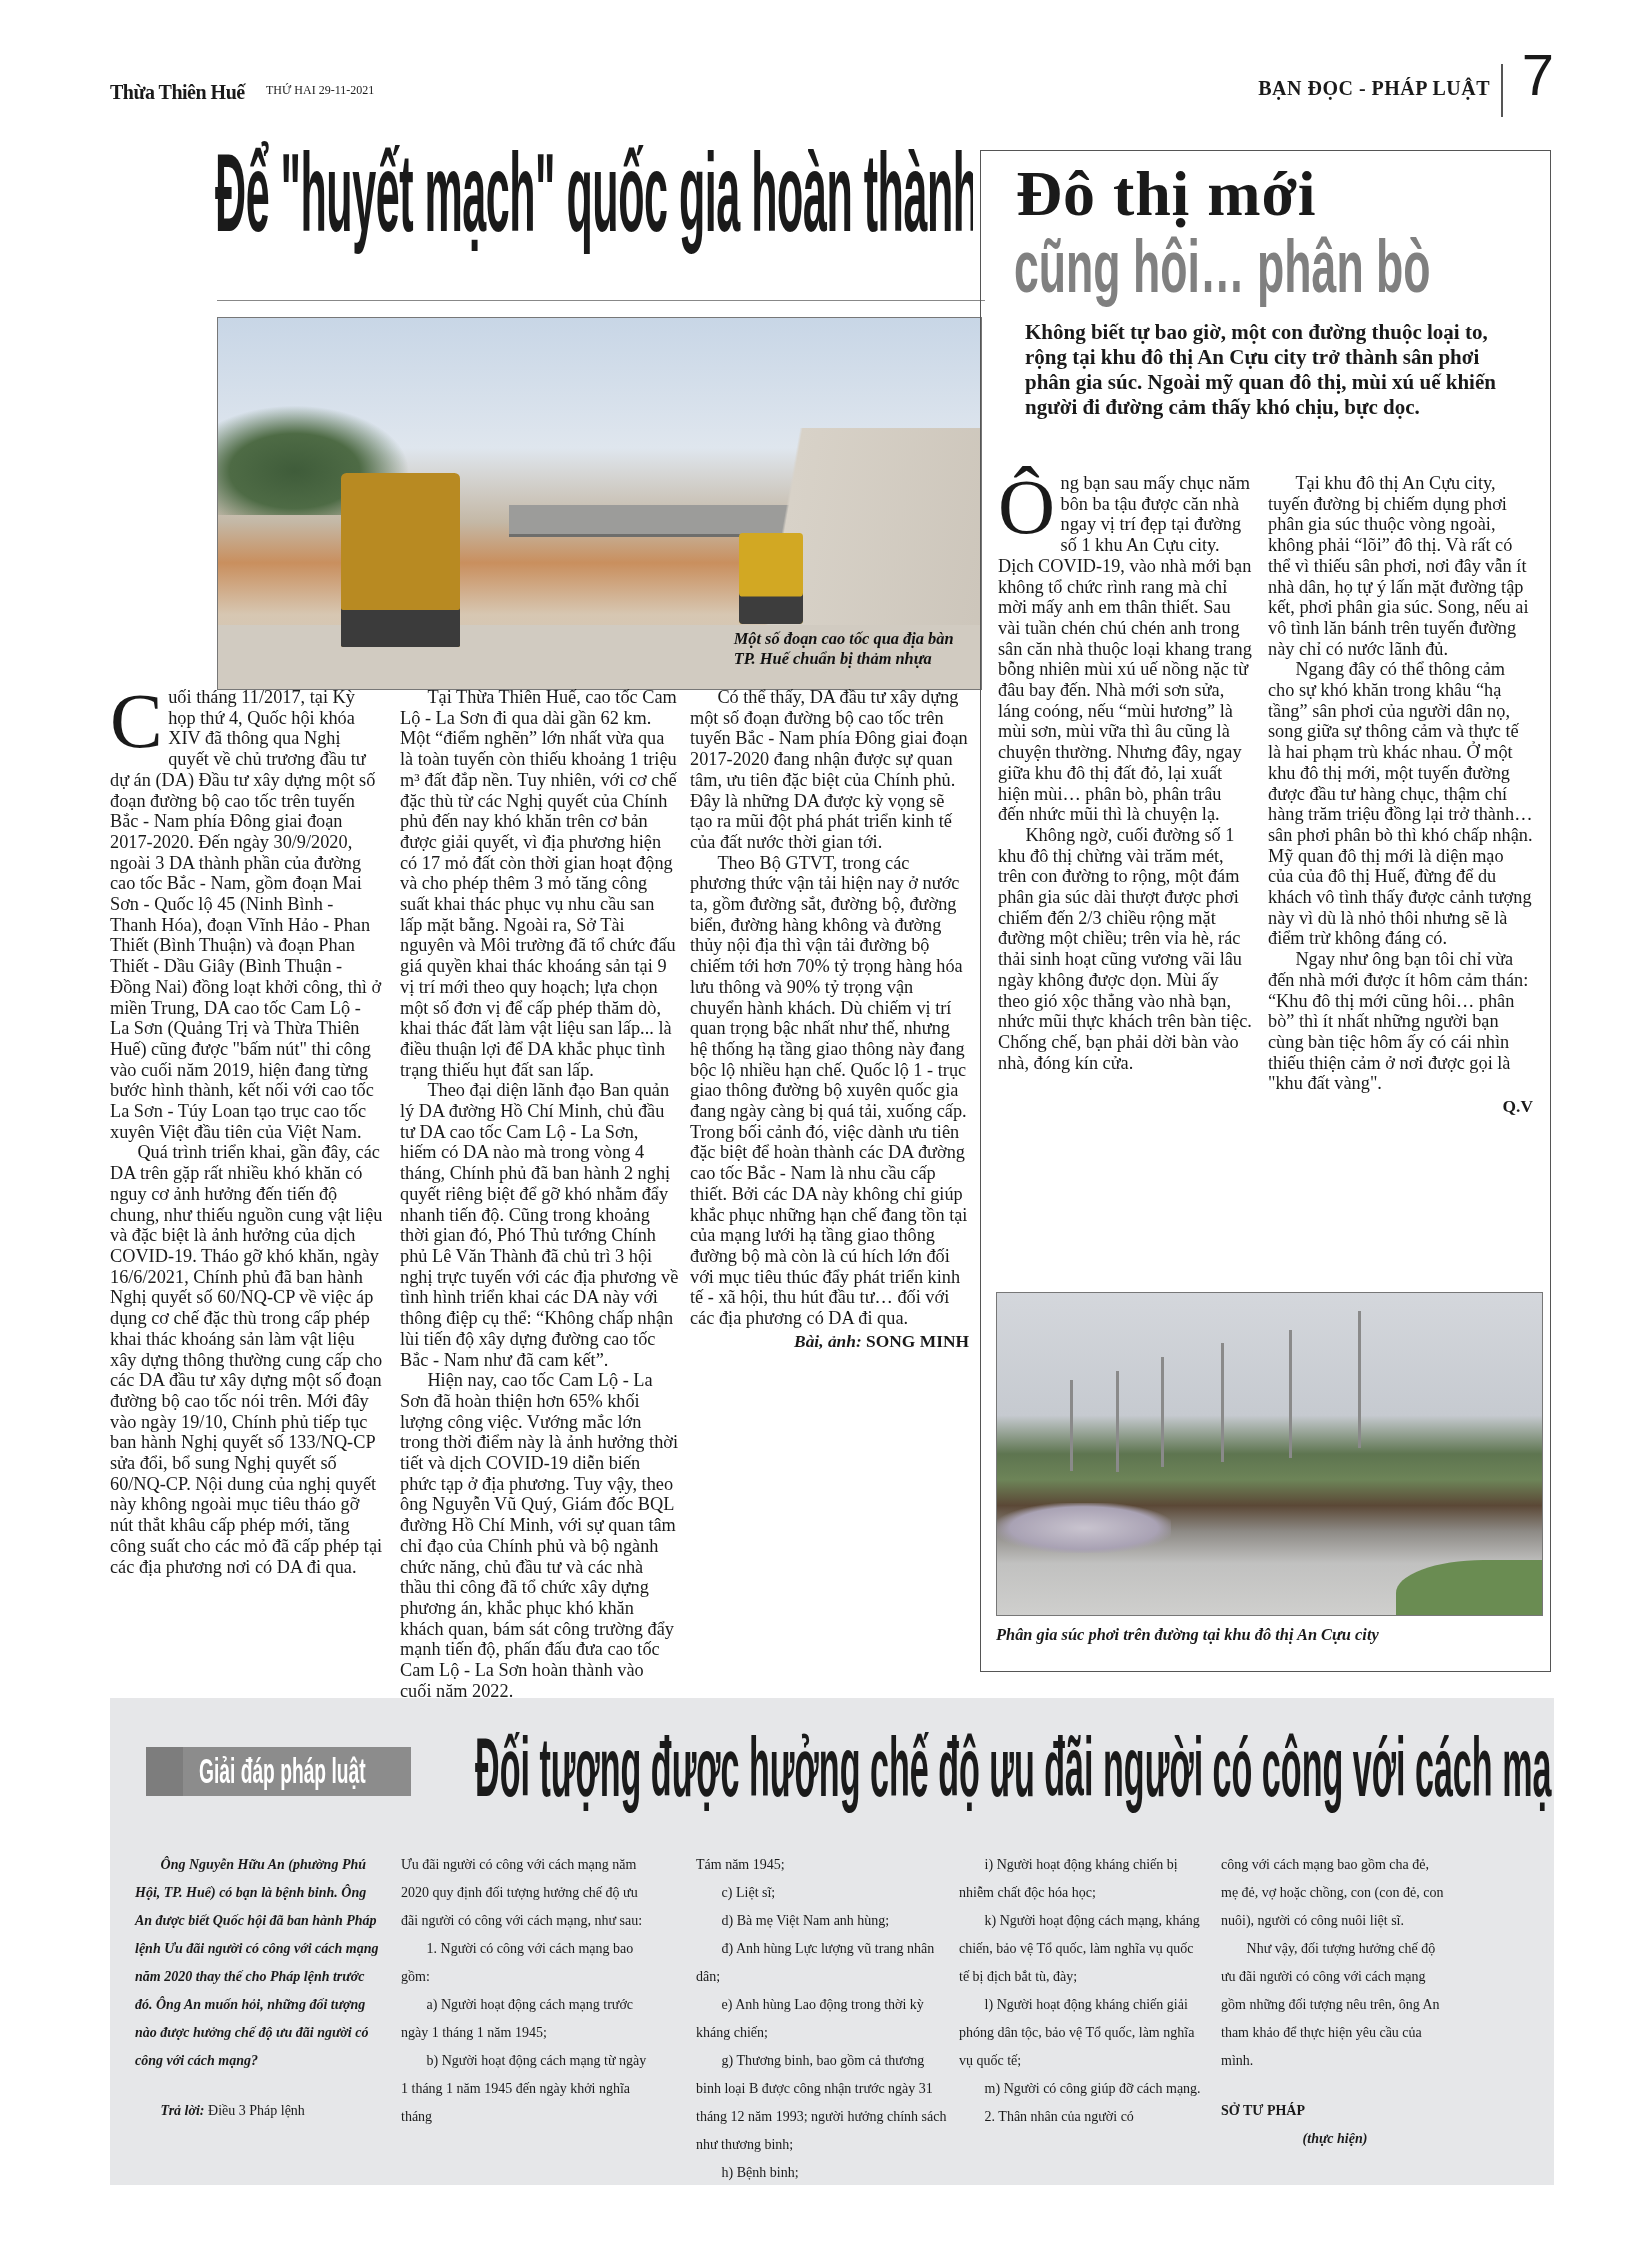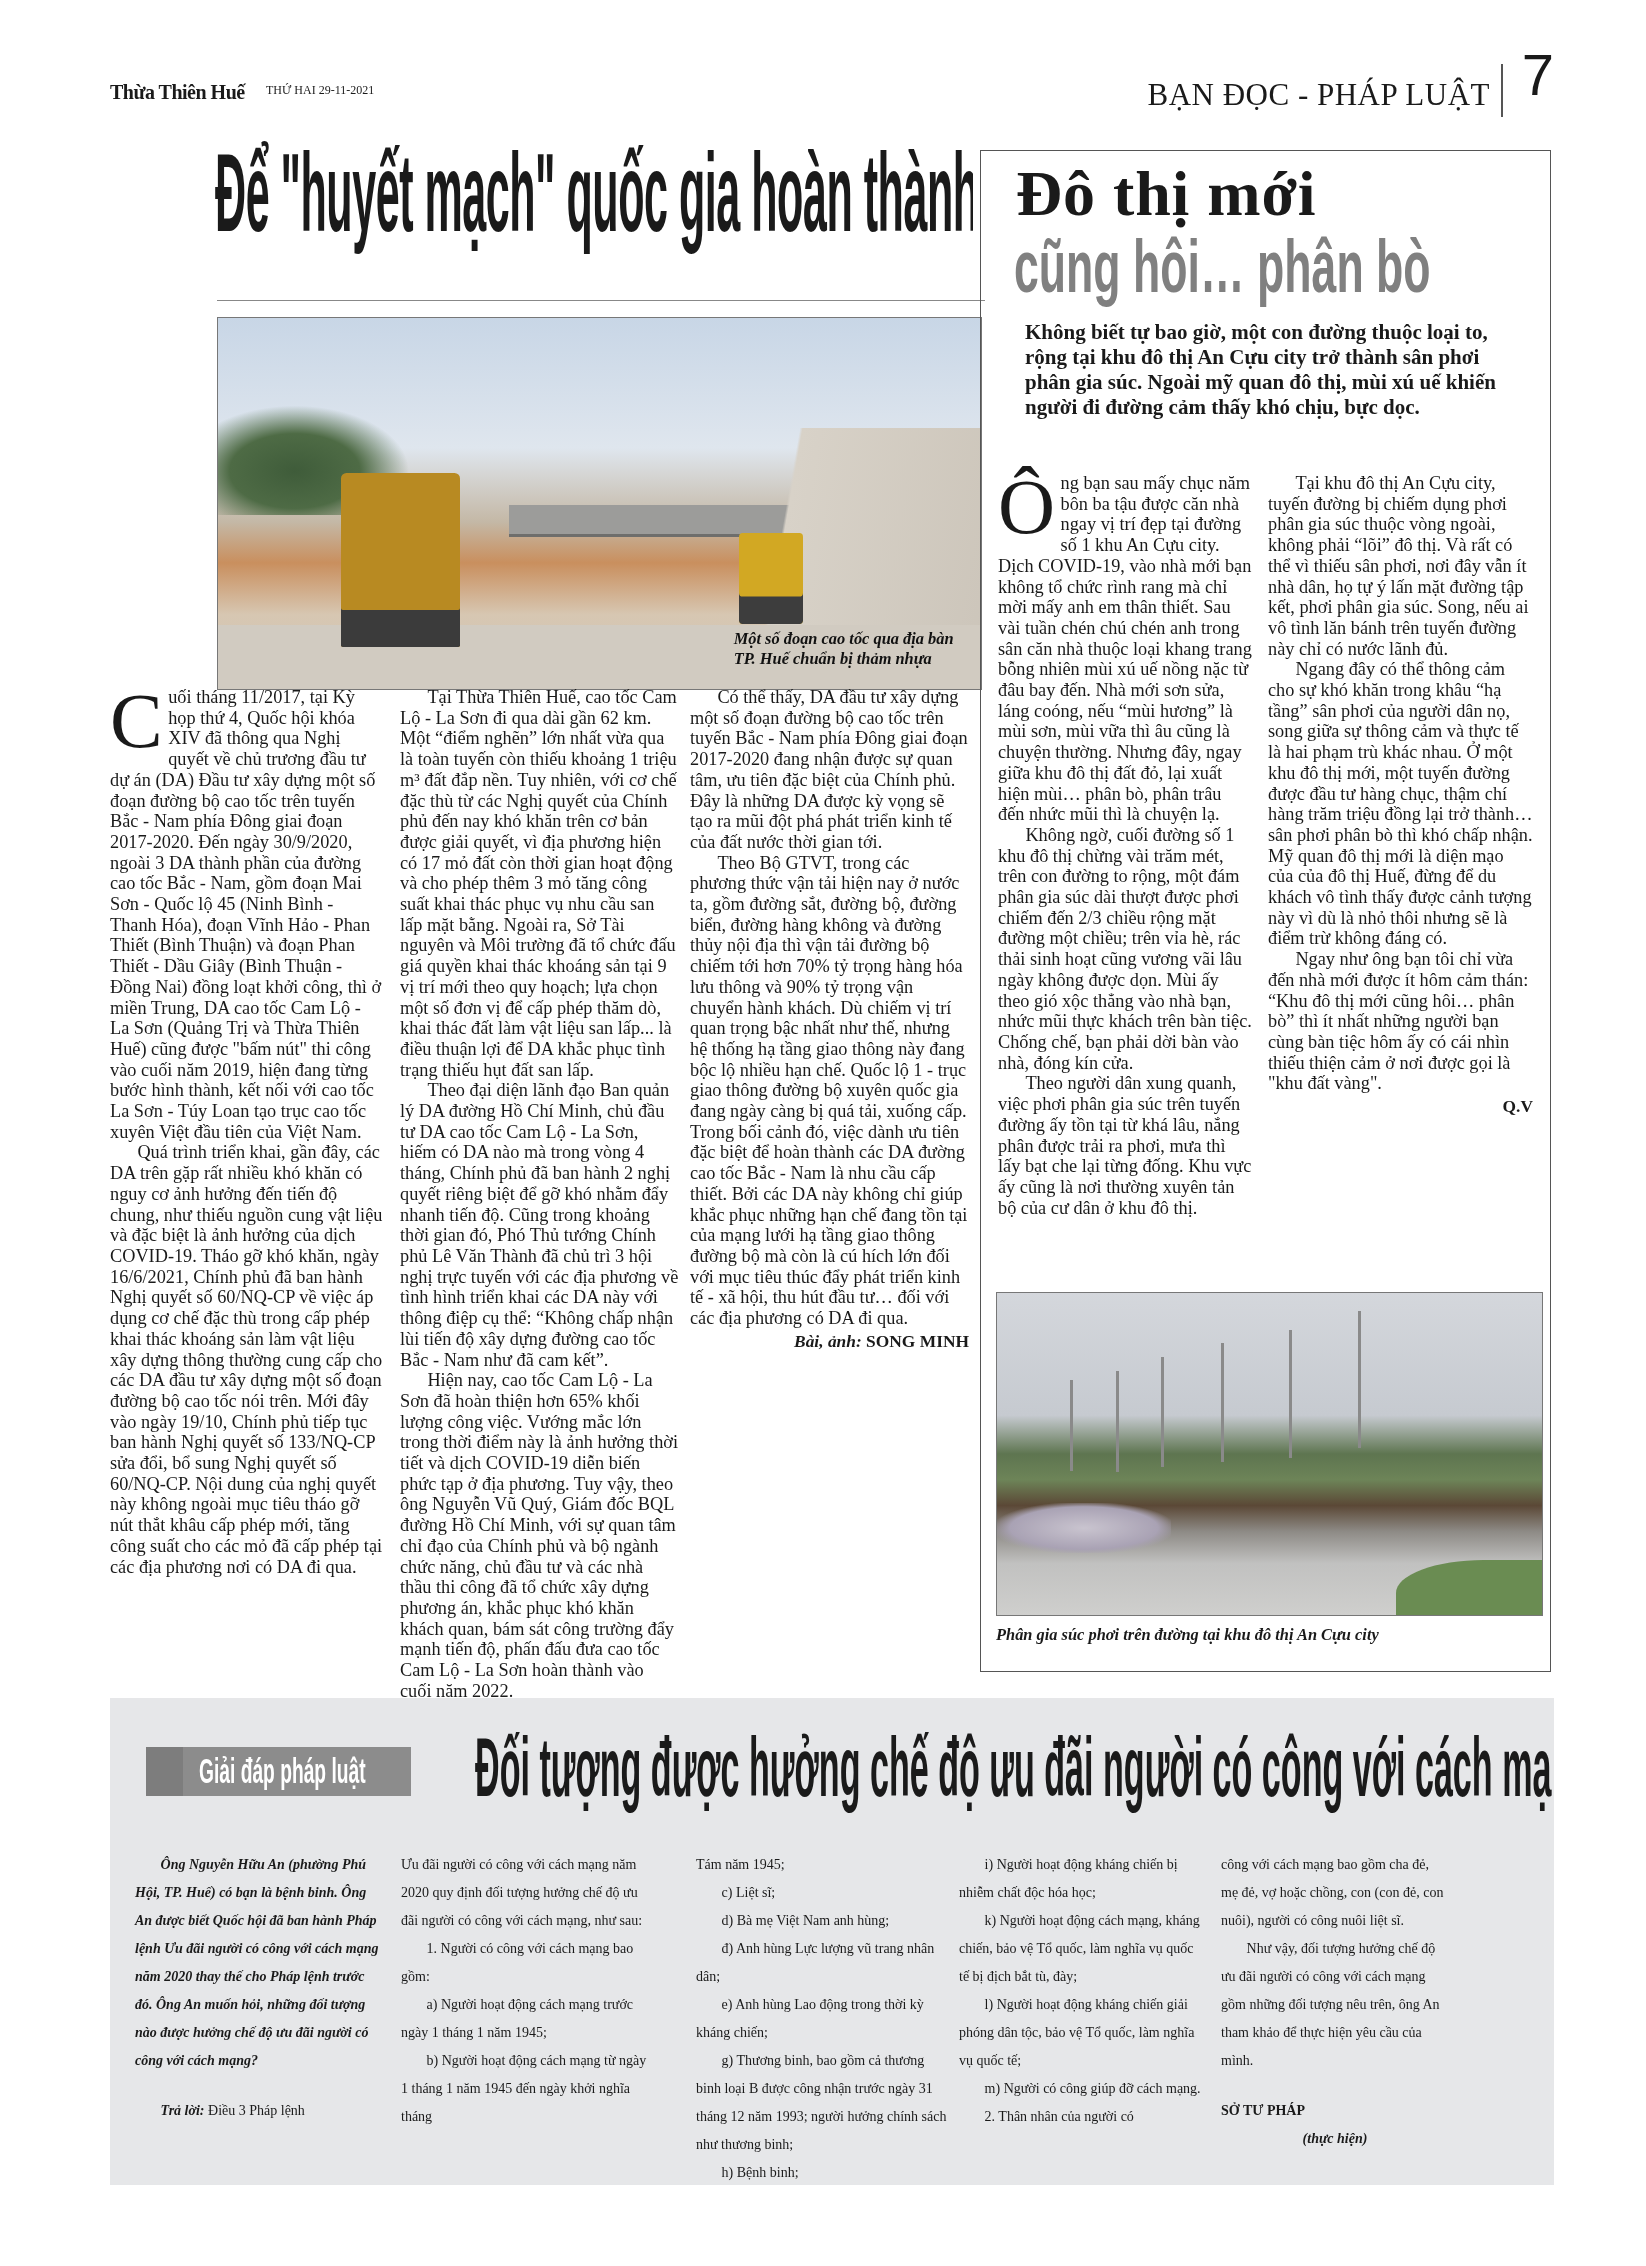--- a/index.html
+++ b/index.html
@@ -2,21 +2,21 @@
 <html style="font-size:14.6px"><head>
 <meta charset="utf-8">
 <style>
   html, body { margin: 0; padding: 0; background: #ffffff; }
   body { width: 1647px; height: 2267px; position: relative; overflow: hidden; font-family: "Liberation Serif", serif; color: #1a1a1a; }
 
   
   .masthead { position: absolute; left: 110px; top: 37px; width: 1444px; height: 73px; }
   .brand { position: absolute; left: 0; top: 44px; font-family: "Liberation Serif", serif; font-weight: bold; font-size: 20px; letter-spacing: -0.5px; }
   .date { position: absolute; left: 148px; top: 46px; font-size: 12px; margin-left: 8px; }
-  .section { position: absolute; right: 64px; top: 40px; font-size: 31px; letter-spacing: 0.5px; }
+  .section { position: absolute; right: 64px; top: 40px; font-size: 20px; letter-spacing: 0.5px; font-weight: bold; }
   .page-sep { position: absolute; right: 51px; top: 27.4px; width: 1.8px; height: 53px; background: #555; }
   .page-num { position: absolute; right: 0; top: 9.1px; font-family: "Liberation Sans", sans-serif; font-size: 58px; line-height: 1; }
 
   
   .headline-main { position: absolute; left: 215px; top: 137px; width: 758px; height: 164px; overflow: hidden; }
   .headline-main span { display: inline-block; font-family: "Liberation Sans", sans-serif; font-weight: bold; font-size: 77px; transform: scaleX(0.56) scaleY(1.45); transform-origin: left top; white-space: nowrap; letter-spacing: -0.9px; line-height: 1; }
   .headline-rule { position: absolute; left: 217px; top: 300px; width: 768px; height: 0.9px; background: #888; }
 
   
   .photo1 { position: absolute; left: 217px; top: 317px; width: 763px; height: 371px; border: 0.9px solid #777; overflow: hidden;
@@ -110,21 +110,20 @@
 </div>
 
 <div class="rbox"></div>
 <div class="rbox-title1">Đô thị mới</div>
 <div class="rbox-title2"><span>cũng hôi… phân bò</span></div>
 <div class="rbox-lead">Không biết tự bao giờ, một con đường thuộc loại to, rộng tại khu đô thị An Cựu city trở thành sân phơi phân gia súc. Ngoài mỹ quan đô thị, mùi xú uế khiến người đi đường cảm thấy khó chịu, bực dọc.</div>
 
 <div class="col" style="left:998px; top:473px; width:254px;">
   <p class="noindent"><span class="dropcap">Ô</span><span>ng bạn sau mấy chục năm bôn ba tậu được căn nhà ngay vị trí đẹp tại đường số 1 khu An Cựu city. Dịch COVID-19, vào nhà mới bạn không tổ chức rình rang mà chỉ mời mấy anh em thân thiết. Sau vài tuần chén chú chén anh trong sân căn nhà thuộc loại khang trang bỗng nhiên mùi xú uế nồng nặc từ đâu bay đến. Nhà mới sơn sửa, láng coóng, nếu “mùi hương” là mùi sơn, mùi vữa thì âu cũng là chuyện thường. Nhưng đây, ngay giữa khu đô thị đất đỏ, lại xuất hiện mùi… phân bò, phân trâu đến nhức mũi thì là chuyện lạ.</span></p>
   <p>Không ngờ, cuối đường số 1 khu đô thị chừng vài trăm mét, trên con đường to rộng, một đám phân gia súc dài thượt được phơi chiếm đến 2/3 chiều rộng mặt đường một chiều; trên vỉa hè, rác thải sinh hoạt cũng vương vãi lâu ngày không được dọn. Mùi ấy theo gió xộc thẳng vào nhà bạn, nhức mũi thực khách trên bàn tiệc. Chống chế, bạn phải dời bàn vào nhà, đóng kín cửa.</p>
-  <p>Theo người dân xung quanh, việc phơi phân gia súc trên tuyến đường ấy tồn tại từ khá lâu, nắng phân được trải ra phơi, mưa thì lấy bạt che lại từng đống. Khu vực ấy cũng là nơi thường xuyên tản bộ của cư dân ở khu đô thị.</p>
 </div>
 <div class="col" style="left:1268px; top:473px; width:265px;">
   <p>Tại khu đô thị An Cựu city, tuyến đường bị chiếm dụng phơi phân gia súc thuộc vòng ngoài, không phải “lõi” đô thị. Và rất có thể vì thiếu sân phơi, nơi đây vẫn ít nhà dân, họ tự ý lấn mặt đường tập kết, phơi phân gia súc. Song, nếu ai vô tình lăn bánh trên tuyến đường này chỉ có nước lãnh đủ.</p>
   <p>Ngang đây có thể thông cảm cho sự khó khăn trong khâu “hạ tầng” sân phơi của người dân nọ, song giữa sự thông cảm và thực tế là hai phạm trù khác nhau. Ở một khu đô thị mới, một tuyến đường được đầu tư hàng chục, thậm chí hàng trăm triệu đồng lại trở thành… sân phơi phân bò thì khó chấp nhận. Mỹ quan đô thị mới là diện mạo của của đô thị Huế, đừng để du khách vô tình thấy được cảnh tượng này vì dù là nhỏ thôi nhưng sẽ là điểm trừ không đáng có.</p>
   <p>Ngay như ông bạn tôi chỉ vừa đến nhà mới được ít hôm cảm thán: “Khu đô thị mới cũng hôi… phân bò” thì ít nhất những người bạn cùng bàn tiệc hôm ấy có cái nhìn thiếu thiện cảm ở nơi được gọi là "khu đất vàng".</p>
   <div class="byline">Q.V</div>
 </div>
 
 <div class="photo2">
   <div class="p2-lamp" style="left:361px; height:137px;"></div>

